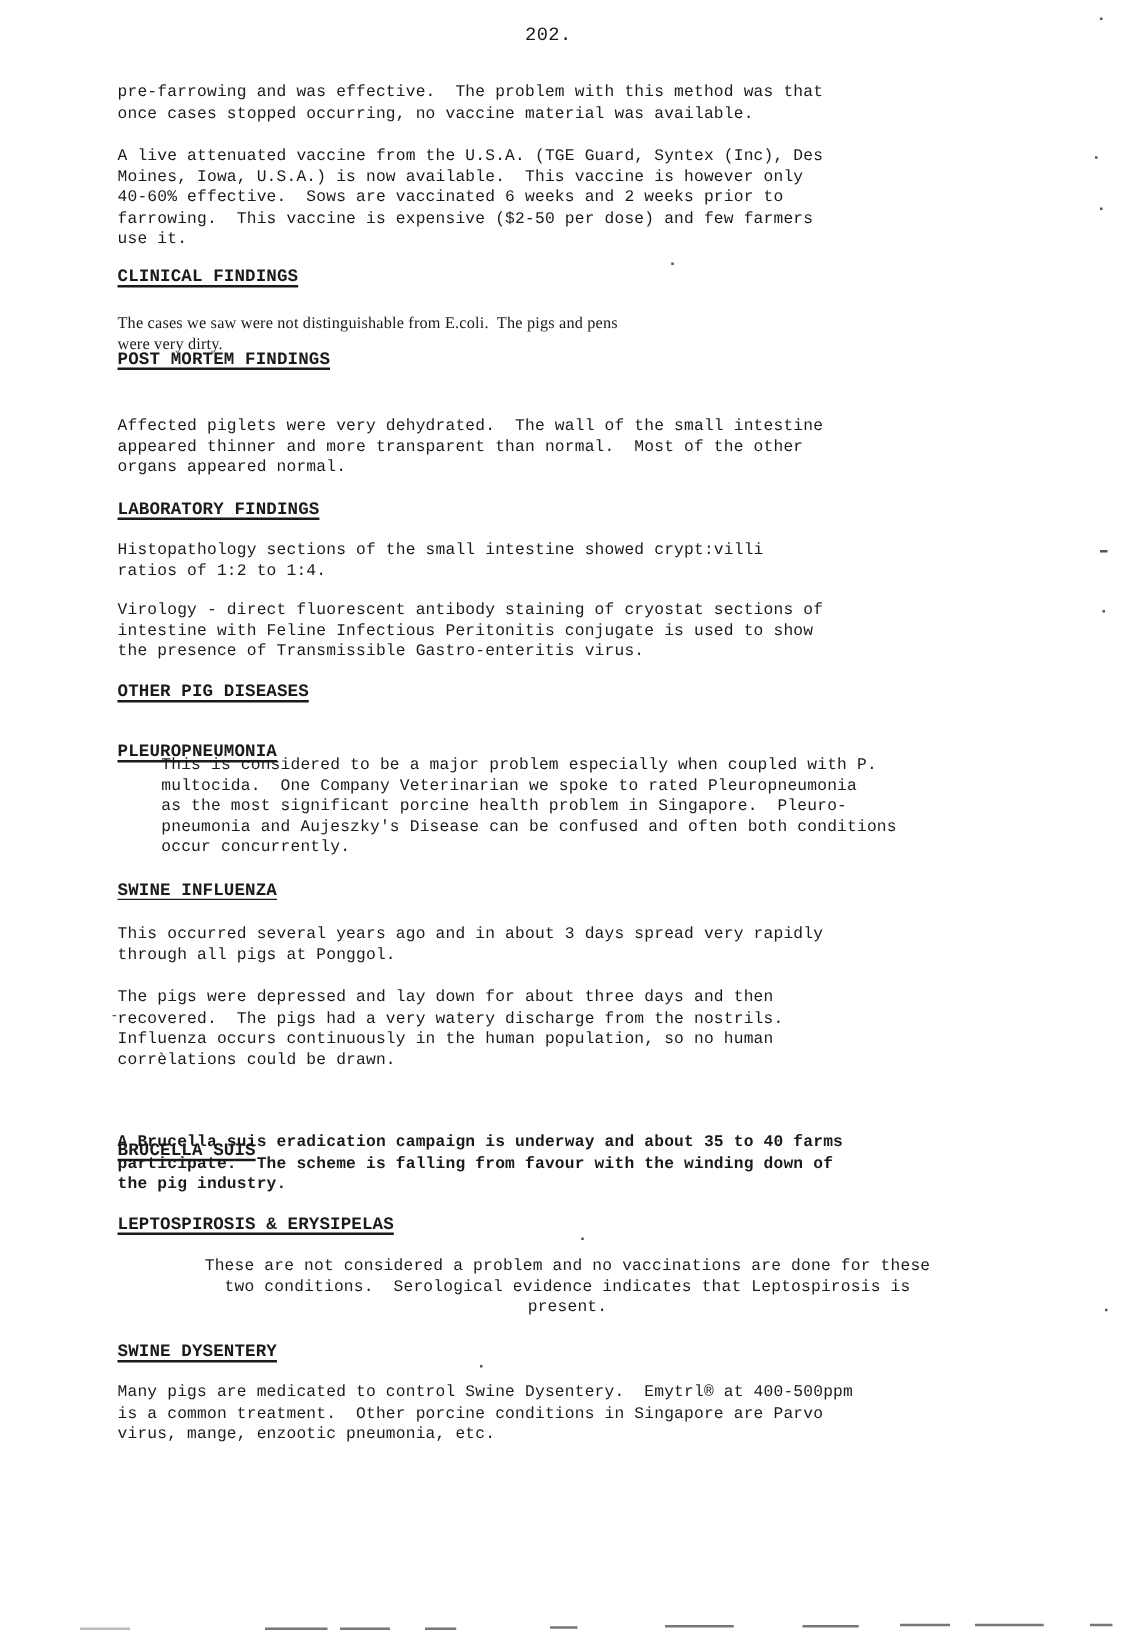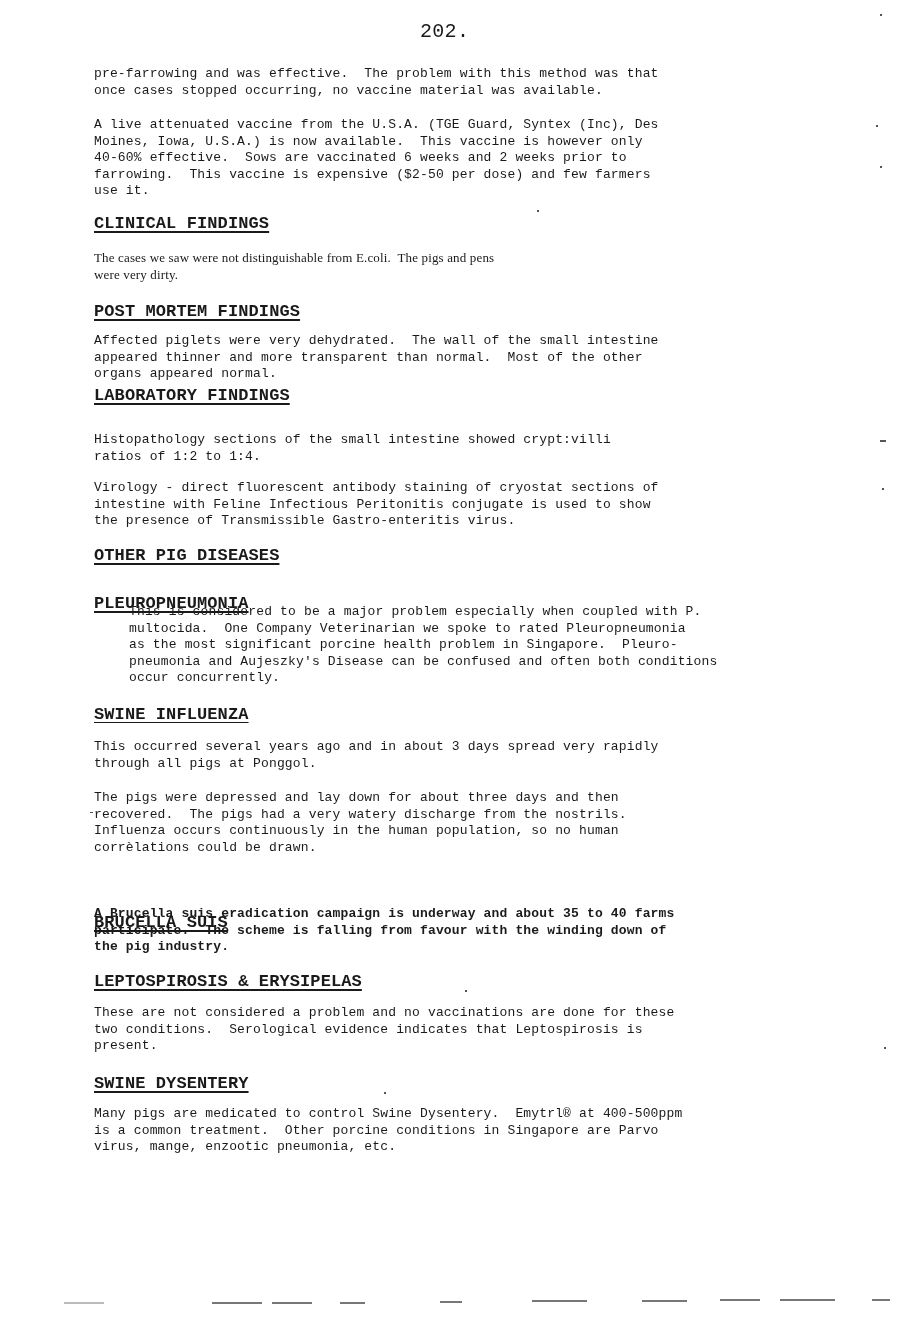--- a/index.html
+++ b/index.html
@@ -12,36 +12,36 @@
       height: 1319px;
       position: relative;
       overflow: hidden;
       font-family: "Liberation Mono", "DejaVu Sans Mono", monospace;
       color: #1a1a1a;
     }
     .page-number {
       position: absolute;
       top: 20px;
       left: 420px;
-      font-size: 20px;
+      font-size: 15px;
       letter-spacing: 0.3px;
     }
     .block {
       position: absolute;
       left: 94px;
       width: 720px;
       font-size: 13px;
       line-height: 16.5px;
       white-space: pre;
       letter-spacing: 0.15px;
     }
     .heading {
       position: absolute;
       left: 94px;
-      font-size: 17px;
+      font-size: 14px;
       font-weight: bold;
       text-decoration: underline;
       text-underline-offset: 3px;
       text-decoration-thickness: 1.5px;
       letter-spacing: 0.1px;
     }
     .speck {
       position: absolute;
       background: #555;
       width: 2px;
@@ -63,26 +63,26 @@
 <div class="block" style="top:117px;">A live attenuated vaccine from the U.S.A. (TGE Guard, Syntex (Inc), Des
 Moines, Iowa, U.S.A.) is now available.  This vaccine is however only
 40-60% effective.  Sows are vaccinated 6 weeks and 2 weeks prior to
 farrowing.  This vaccine is expensive ($2-50 per dose) and few farmers
 use it.</div>
 
 <div class="heading" style="top:214px;">CLINICAL FINDINGS</div>
 <div class="block" style="top:250px;font-family:Liberation Serif, serif;">The cases we saw were not distinguishable from E.coli.  The pigs and pens
 were very dirty.</div>
 
-<div class="heading" style="top:302px;">POST MORTEM FINDINGS</div>
+<div class="heading" style="top:280px;">POST MORTEM FINDINGS</div>
 <div class="block" style="top:333px;">Affected piglets were very dehydrated.  The wall of the small intestine
 appeared thinner and more transparent than normal.  Most of the other
 organs appeared normal.</div>
 
-<div class="heading" style="top:386px;">LABORATORY FINDINGS</div>
+<div class="heading" style="top:400px;">LABORATORY FINDINGS</div>
 <div class="block" style="top:432px;">Histopathology sections of the small intestine showed crypt:villi
 ratios of 1:2 to 1:4.</div>
 <div class="block" style="top:480px;">Virology - direct fluorescent antibody staining of cryostat sections of
 intestine with Feline Infectious Peritonitis conjugate is used to show
 the presence of Transmissible Gastro-enteritis virus.</div>
 
 <div class="heading" style="top:546px;">OTHER PIG DISEASES</div>
 <div class="heading" style="top:572px;margin-top:22px;">PLEUROPNEUMONIA</div>
 <div class="block" style="top:604px;margin-left:35px;">This is considered to be a major problem especially when coupled with P.
 multocida.  One Company Veterinarian we spoke to rated Pleuropneumonia
@@ -97,21 +97,21 @@
 recovered.  The pigs had a very watery discharge from the nostrils.
 Influenza occurs continuously in the human population, so no human
 corrèlations could be drawn.</div>
 
 <div class="heading" style="top:913px;text-align:center;">BRUCELLA SUIS</div>
 <div class="block" style="top:906px;font-weight:bold;">A Brucella suis eradication campaign is underway and about 35 to 40 farms
 participate.  The scheme is falling from favour with the winding down of
 the pig industry.</div>
 
 <div class="heading" style="top:972px;">LEPTOSPIROSIS &amp; ERYSIPELAS</div>
-<div class="block" style="top:1005px;">These are not considered a problem and no vaccinations are done for these
+<div class="block" style="top:1005px;text-align:center;">These are not considered a problem and no vaccinations are done for these
 two conditions.  Serological evidence indicates that Leptospirosis is
 present.</div>
 
 <div class="heading" style="top:1074px;">SWINE DYSENTERY</div>
 <div class="block" style="top:1106px;">Many pigs are medicated to control Swine Dysentery.  Emytrl® at 400-500ppm
 is a common treatment.  Other porcine conditions in Singapore are Parvo
 virus, mange, enzootic pneumonia, etc.</div>
 
 <div class="speck" style="top:14px;left:880px;"></div>
 <div class="speck" style="top:125px;left:876px;"></div>

